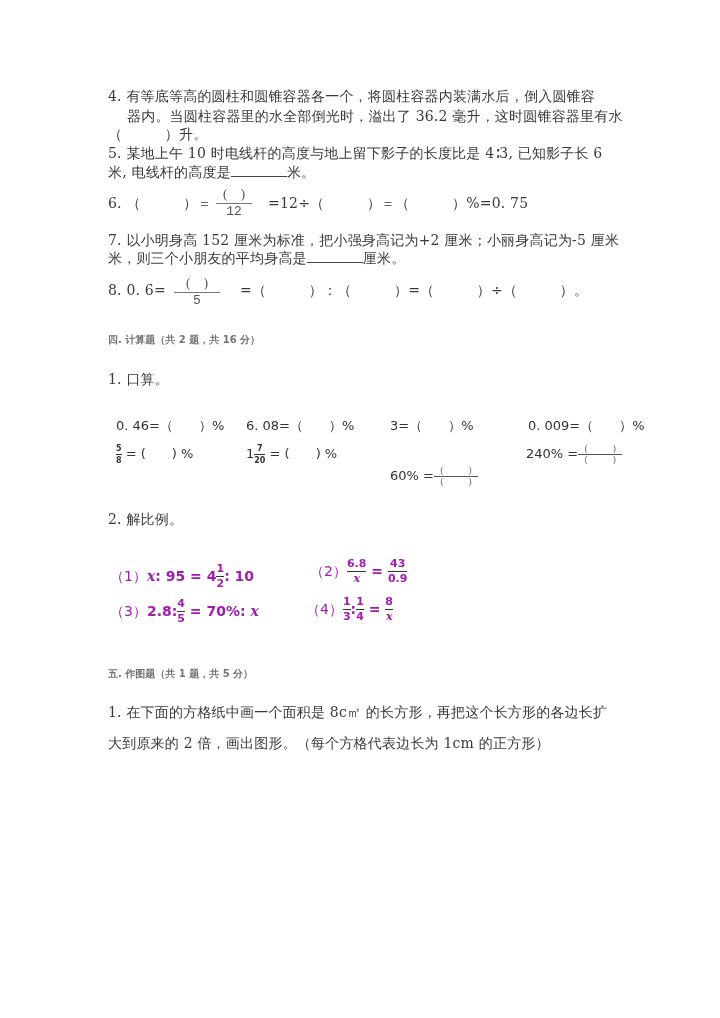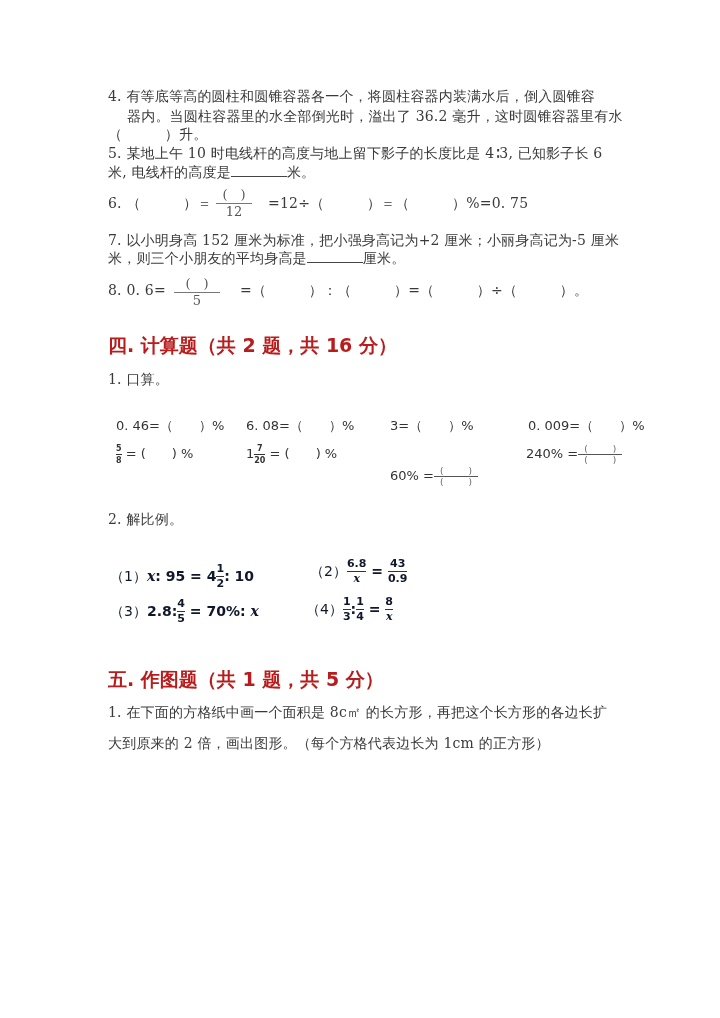--- a/index.html
+++ b/index.html
@@ -1,32 +1,32 @@
 <!DOCTYPE html>
 <html><head>
 <meta charset="utf-8">
 <style>
   html, body { margin: 0; padding: 0; background: #ffffff; }
   body { width: 720px; height: 1018px; position: relative; overflow: hidden;
          font-family: "DejaVu Serif", "Liberation Serif", serif; color: #333; }
   .abs { position: absolute; white-space: nowrap; }
   .line { font-size: 14px; color: #3a3a3a; letter-spacing: 0.2px; }
-  .heading { font-size: 19px; font-weight: bold; color: #b91c1c;
+  .heading { font-size: 10px; font-weight: bold; color: #737373;
              font-family: "DejaVu Sans", "Liberation Sans", sans-serif; }
   .frac { position: absolute; display: inline-flex; flex-direction: column; align-items: center; font-size: 13px; color: #555; }
   .frac .num { line-height: 14px; }
   .frac .bar { border-top: 1px solid #777; align-self: stretch; margin: 1px 0; }
-  .frac .den { line-height: 14px; }
+  .frac .den { line-height: 14px; font-family: Liberation Mono, monospace; }
   .calc { font-size: 13px; color: #333; font-family: "DejaVu Sans", "Liberation Sans", sans-serif; }
   .sfrac { display: inline-flex; flex-direction: column; align-items: center; vertical-align: middle; font-size: 8px; font-weight: bold; line-height: 9px; color: #333; font-family: "DejaVu Sans", "Liberation Sans", sans-serif; }
   .sfrac .bar { border-top: 1px solid #333; align-self: stretch; margin: 1px 0; }
   .pfrac { display: inline-flex; flex-direction: column; align-items: stretch; vertical-align: middle; font-size: 9px; line-height: 10px; color: #666; min-width: 44px; }
   .pfrac .row { display: flex; justify-content: space-between; padding: 0 6px; }
   .pfrac .bar { border-top: 1px solid #555; }
-  .eq { font-size: 14px; color: #0f172a; font-family: "DejaVu Sans", "Liberation Sans", sans-serif; }
+  .eq { font-size: 14px; color: #a21caf; font-family: "DejaVu Sans", "Liberation Sans", sans-serif; }
   .eq b { font-weight: bold; }
   .eq i { font-style: italic; font-weight: bold; font-family: "DejaVu Serif", serif; }
   .efrac { display: inline-flex; flex-direction: column; align-items: center; vertical-align: middle; font-size: 11px; font-weight: bold; line-height: 12px; }
   .efrac .bar { border-top: 1.3px solid #333; align-self: stretch; margin: 1px 0; }
   .efrac i { font-style: italic; font-family: "DejaVu Serif", serif; }
   .blank { display: inline-block; border-bottom: 1px solid #444; width: 56px; height: 12px; vertical-align: baseline; }
 </style>
 </head>
 <body>
 

